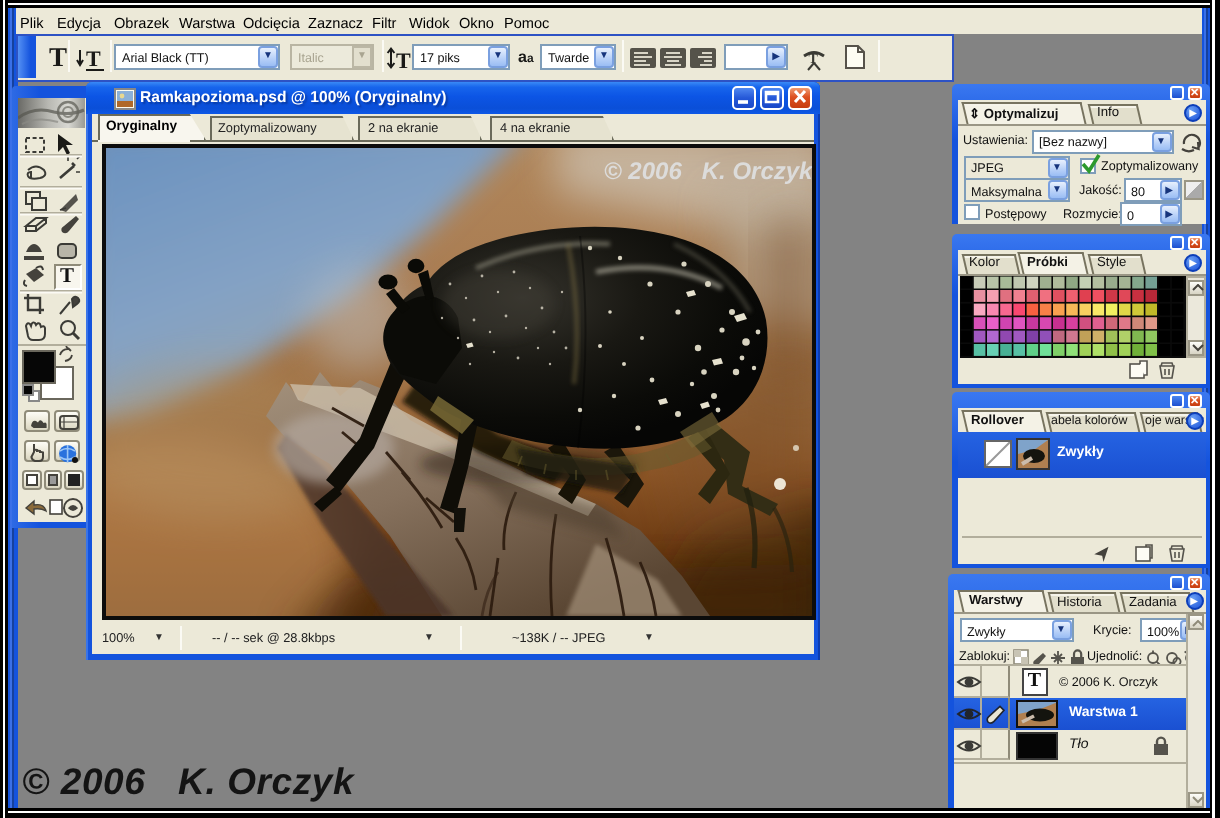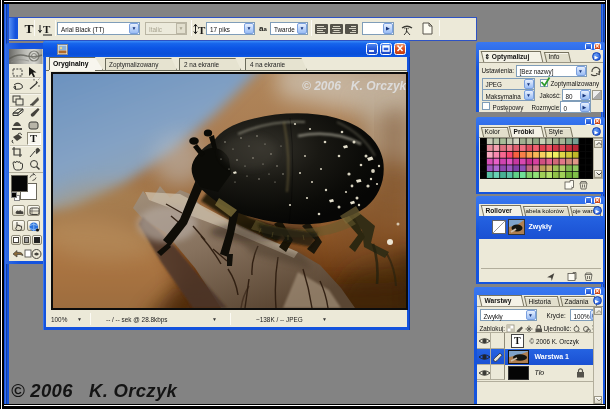--- a/index.html
+++ b/index.html
@@ -44,20 +44,32 @@
 .eyebox{position:absolute;left:0;top:0;width:14.5px;height:15.8px;border-right:1px solid #b2ae9c;border-bottom:1px solid #b2ae9c;}
 .box2{position:absolute;left:14.5px;top:0;width:14px;height:15.8px;border-right:1px solid #8f8b79;border-bottom:1px solid #b2ae9c;}
 .tbtn{position:absolute;background:linear-gradient(180deg,#fdfcf6,#e6e2d0 70%,#d8d4c0);border:1px solid #8f8b79;border-radius:2px;}
 </style></head>
 <body>
 <div id="root">
  <div class="abs" id="desk"></div>
  <div class="abs blueV" style="left:4px;width:4.5px;"></div>
  <div class="abs blueV" style="left:601px;width:4px;"></div>
 
+ <div class="abs" id="menu">
+  <span style="left:2px;">Plik</span>
+      <span style="left:20.5px;">Edycja</span>
+  <span style="left:49px;">Obrazek</span>
+      <span style="left:81.5px;">Warstwa</span>
+  <span style="left:113.5px;">Odcięcia</span>
+      <span style="left:146px;">Zaznacz</span>
+  <span style="left:178px;">Filtr</span>
+      <span style="left:196.5px;">Widok</span>
+  <span style="left:221.5px;">Okno</span>
+      <span style="left:244px;">Pomoc</span>
+ </div>
 
  <div class="abs" id="opts">
   <div class="cap"></div>
   <div class="abs" style="left:10px;top:3px;width:20px;height:16px;font-family:'Liberation Serif',serif;font-size:13.5px;font-weight:bold;text-align:center;color:#1a1a18;">T</div>
   <div class="sep" style="left:24.5px;"></div>
   <svg class="abs" style="left:28px;top:4px;" width="17" height="14">
     <text x="6" y="11" font-family="Liberation Serif" font-size="11" font-weight="bold" fill="#1a1a18">T</text>
     <path d="M3,3 l0,7 M1.5,8 l1.5,2.5 l1.5,-2.5" stroke="#1a1a18" stroke-width="1" fill="none"></path>
     <path d="M6,13 l9,0" stroke="#1a1a18" stroke-width="1"></path>
   </svg>
@@ -205,20 +217,21 @@
  </div>
 
  <div class="abs" id="doc" style="left:43px;top:41px;width:367px;height:289px;background:#1453dd;border-radius:3px 3px 0 0;box-shadow:inset 1px 0 0 #3a74e8, inset -1px 0 0 #0c3cb0;">
   <div class="abs ttl" style="left:0;top:0;width:367px;height:15.5px;border-radius:3px 3px 0 0;">
     <svg class="abs" style="left:13.5px;top:2.5px;" width="11" height="11">
       <rect x="0.5" y="0.5" width="10" height="10" fill="#fdfbf0" stroke="#888"></rect>
       <rect x="1.5" y="1.5" width="8" height="5" fill="#8ab0d8"></rect>
       <path d="M1.5,6.5 h8 v3 h-8 z" fill="#b06828"></path>
       <circle cx="4" cy="4" r="1.2" fill="#e8d890"></circle>
     </svg>
+    <div class="abs" style="left:27px;top:3.2px;color:#fff;font-size:7.8px;font-weight:bold;white-space:nowrap;text-shadow:1px 1px 1px #0838a0;">Ramkapozioma.psd @ 100% (Oryginalny)</div>
     <div class="wbtn" style="left:322.5px;top:2px;background:linear-gradient(180deg,#5088f0,#2558d8 50%,#1a48c8);">
           <svg width="10" height="9" style="position:absolute;left:0.5px;top:0;">
             <path d="M2,7 h5" stroke="#fff" stroke-width="1.8"></path>
           </svg>
         </div>
     <div class="wbtn" style="left:336.5px;top:2px;background:linear-gradient(180deg,#5088f0,#2558d8 50%,#1a48c8);">
           <svg width="10" height="9" style="position:absolute;left:0.5px;top:0;">
             <path d="M2,2 h6 v5 h-6 z" stroke="#fff" stroke-width="1.3" fill="none"></path>
             <path d="M2,2.8 h6" stroke="#fff" stroke-width="1.6"></path>
           </svg>

